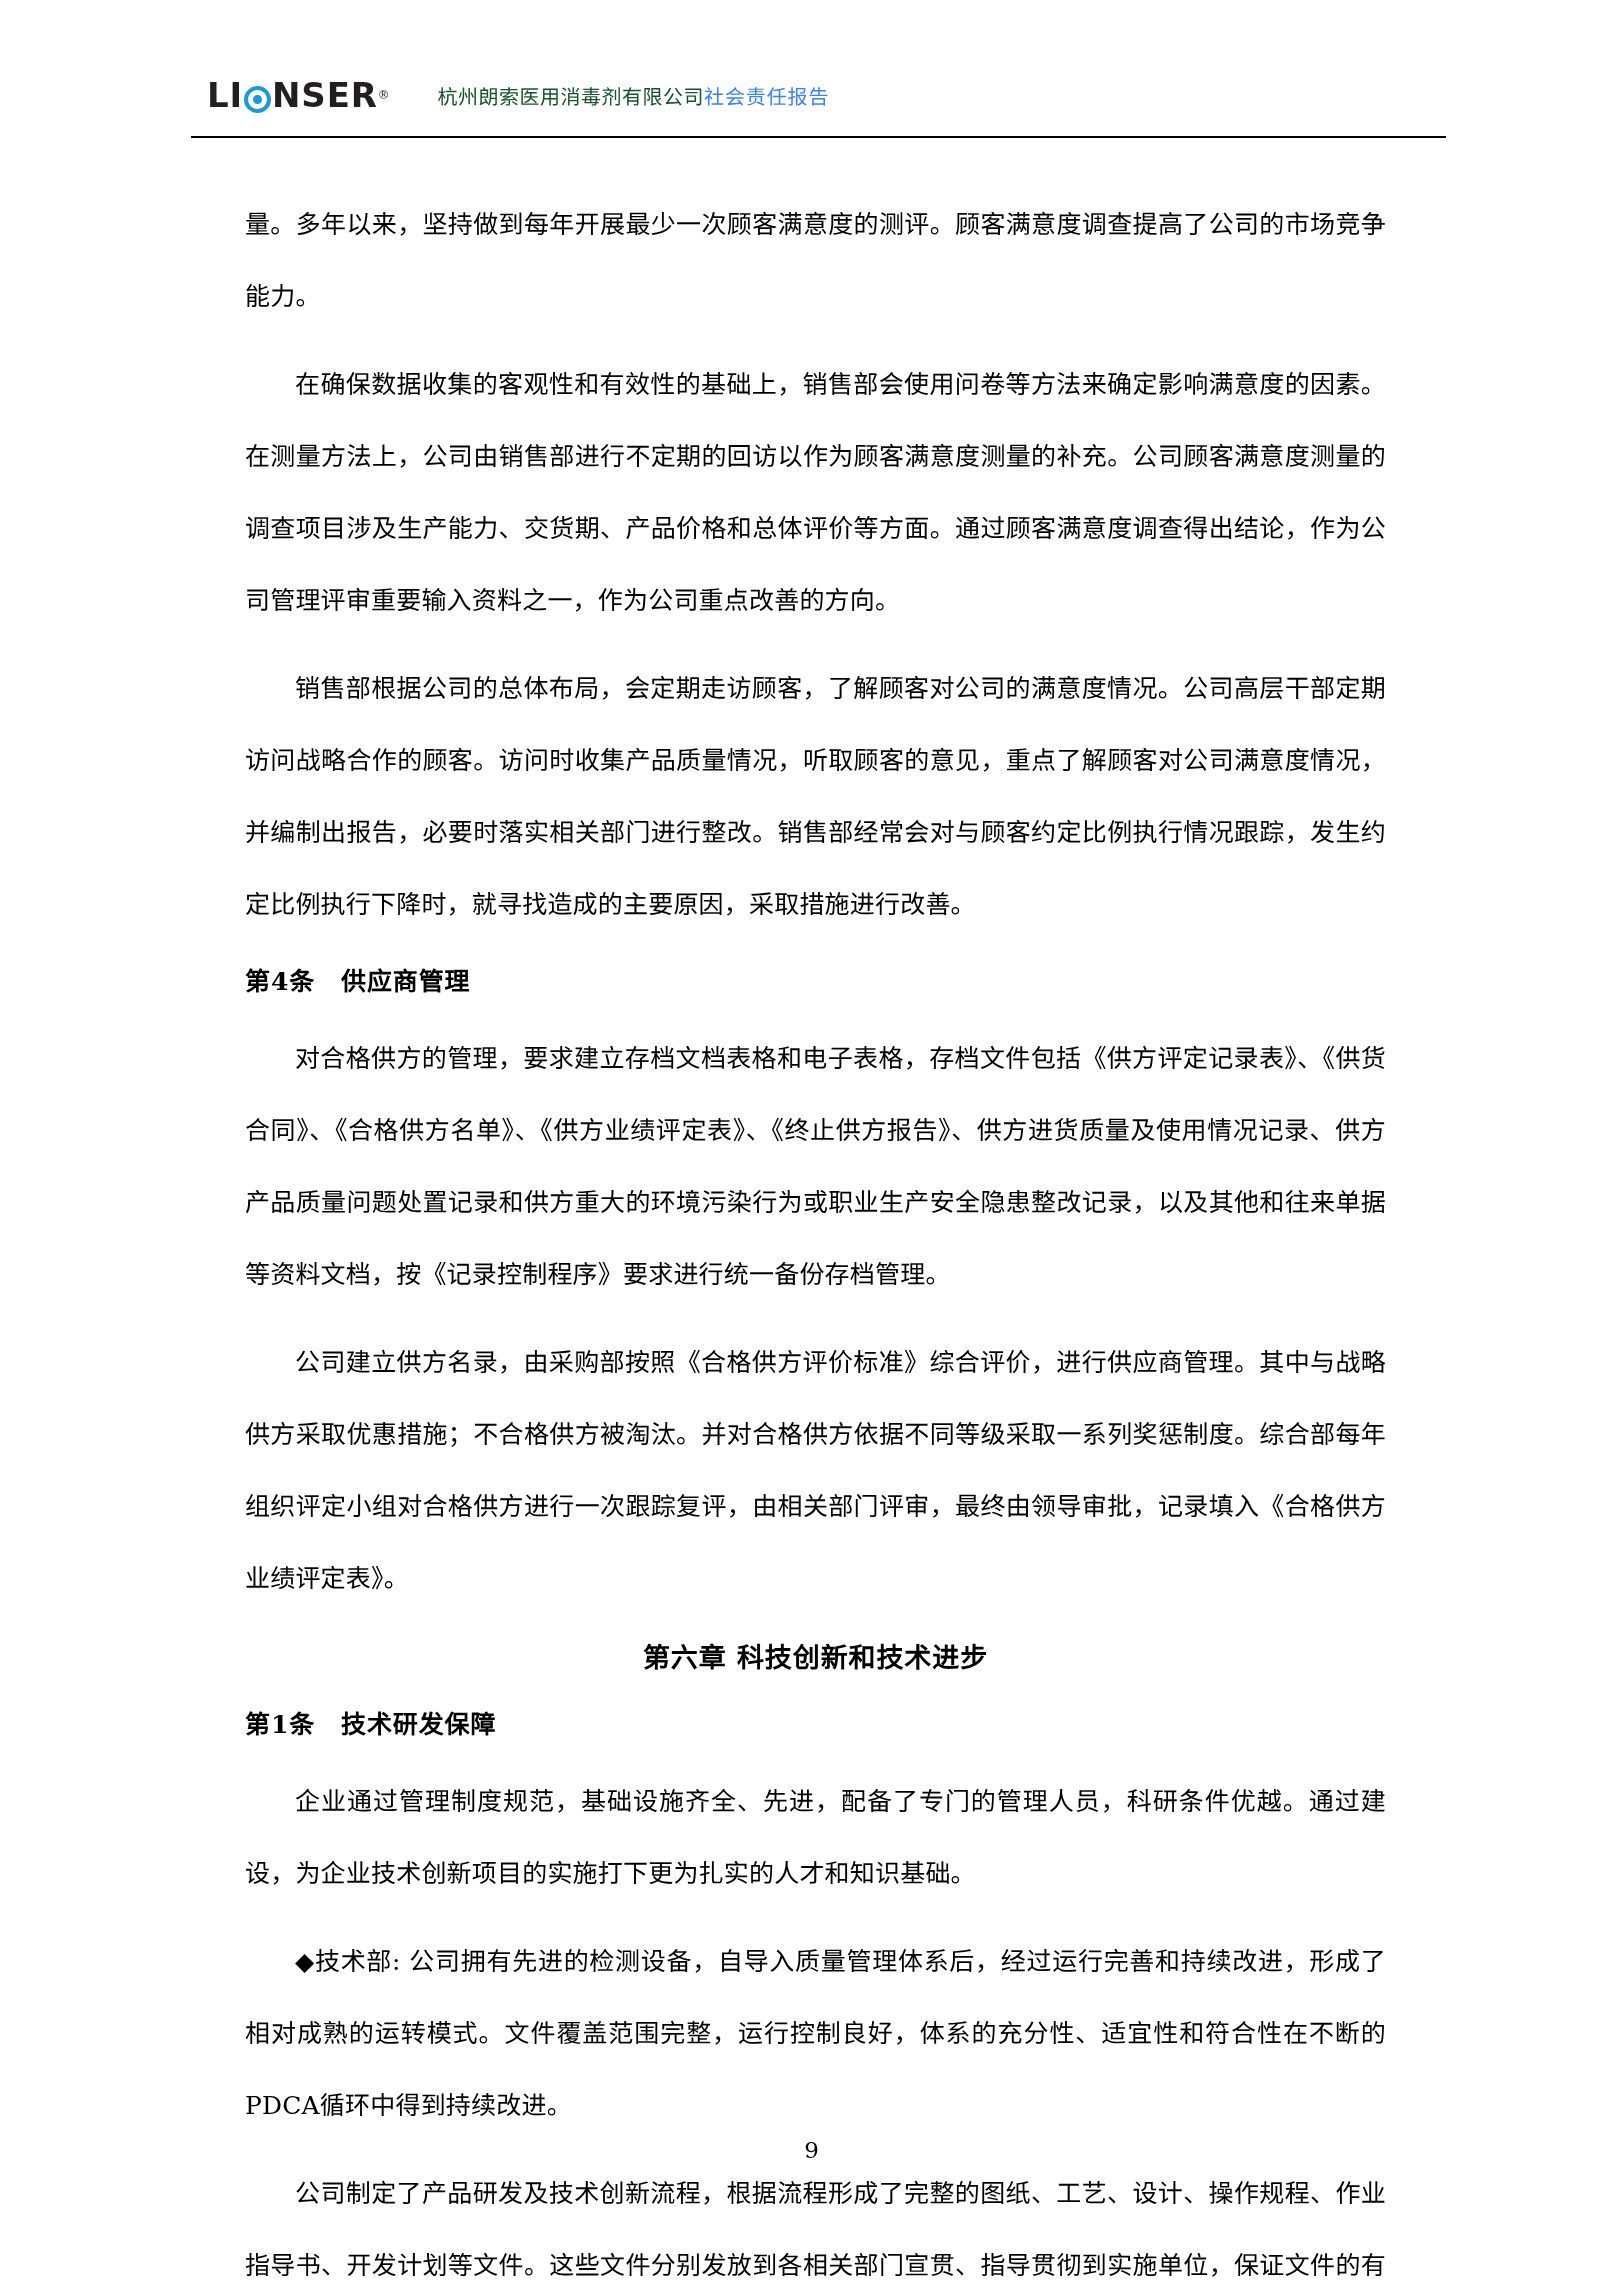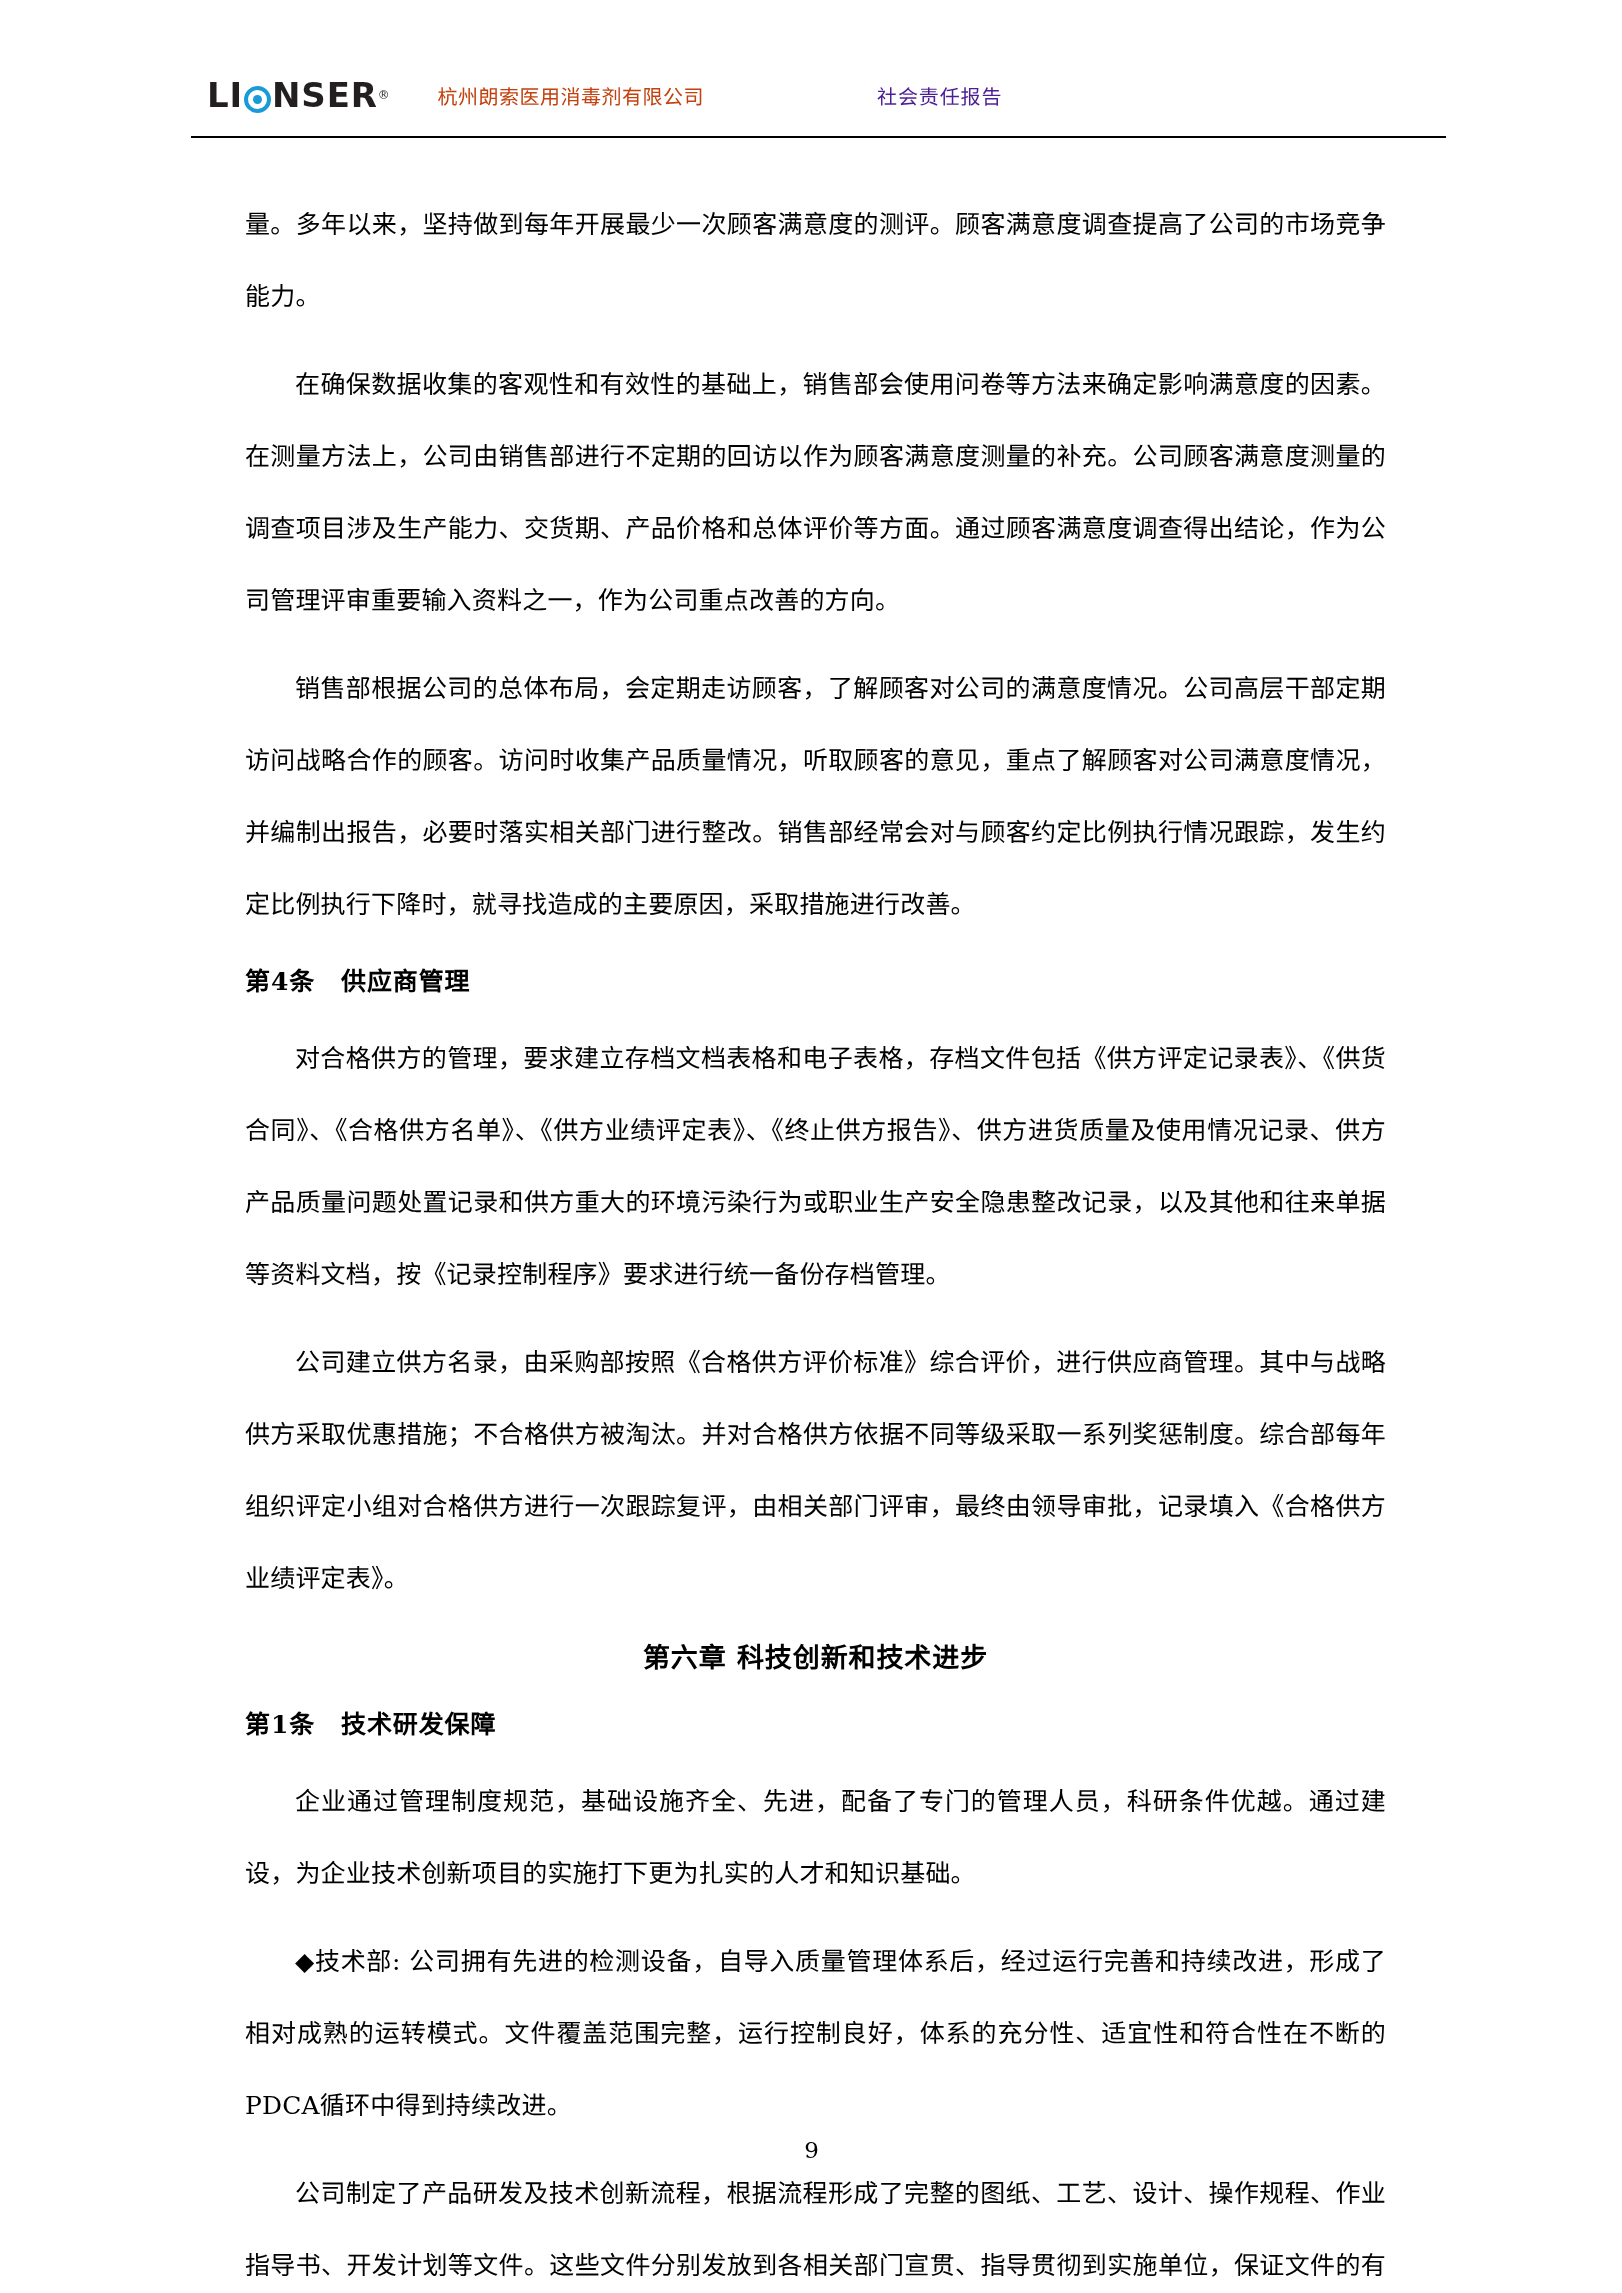--- a/index.html
+++ b/index.html
@@ -72,29 +72,28 @@
   }
   .logo-reg {
     font-family: "DejaVu Sans", "Liberation Sans", sans-serif;
     font-size: 11.8px;
     vertical-align: super;
     color: #231f20;
   }
   .company-name {
     font-family: Liberation Mono, monospace;
     font-size: 20px;
-    color: #c2410c;
+    color: #14532d;
     margin-left: 14.5px;
     letter-spacing: 0.5px;
   }
   .report-title {
     font-family: "DejaVu Serif", "Liberation Serif", serif;
     font-size: 20px;
-    color: #4c1d95;
-    margin-left: 173px;
+    color: #3b82f6;
     letter-spacing: 0.9px;
   }
   .header-rule {
     position: absolute;
     left: 191px;
     top: 136px;
     width: 1255px;
     height: 0;
     border-top: 2.3px solid #000;
   }

